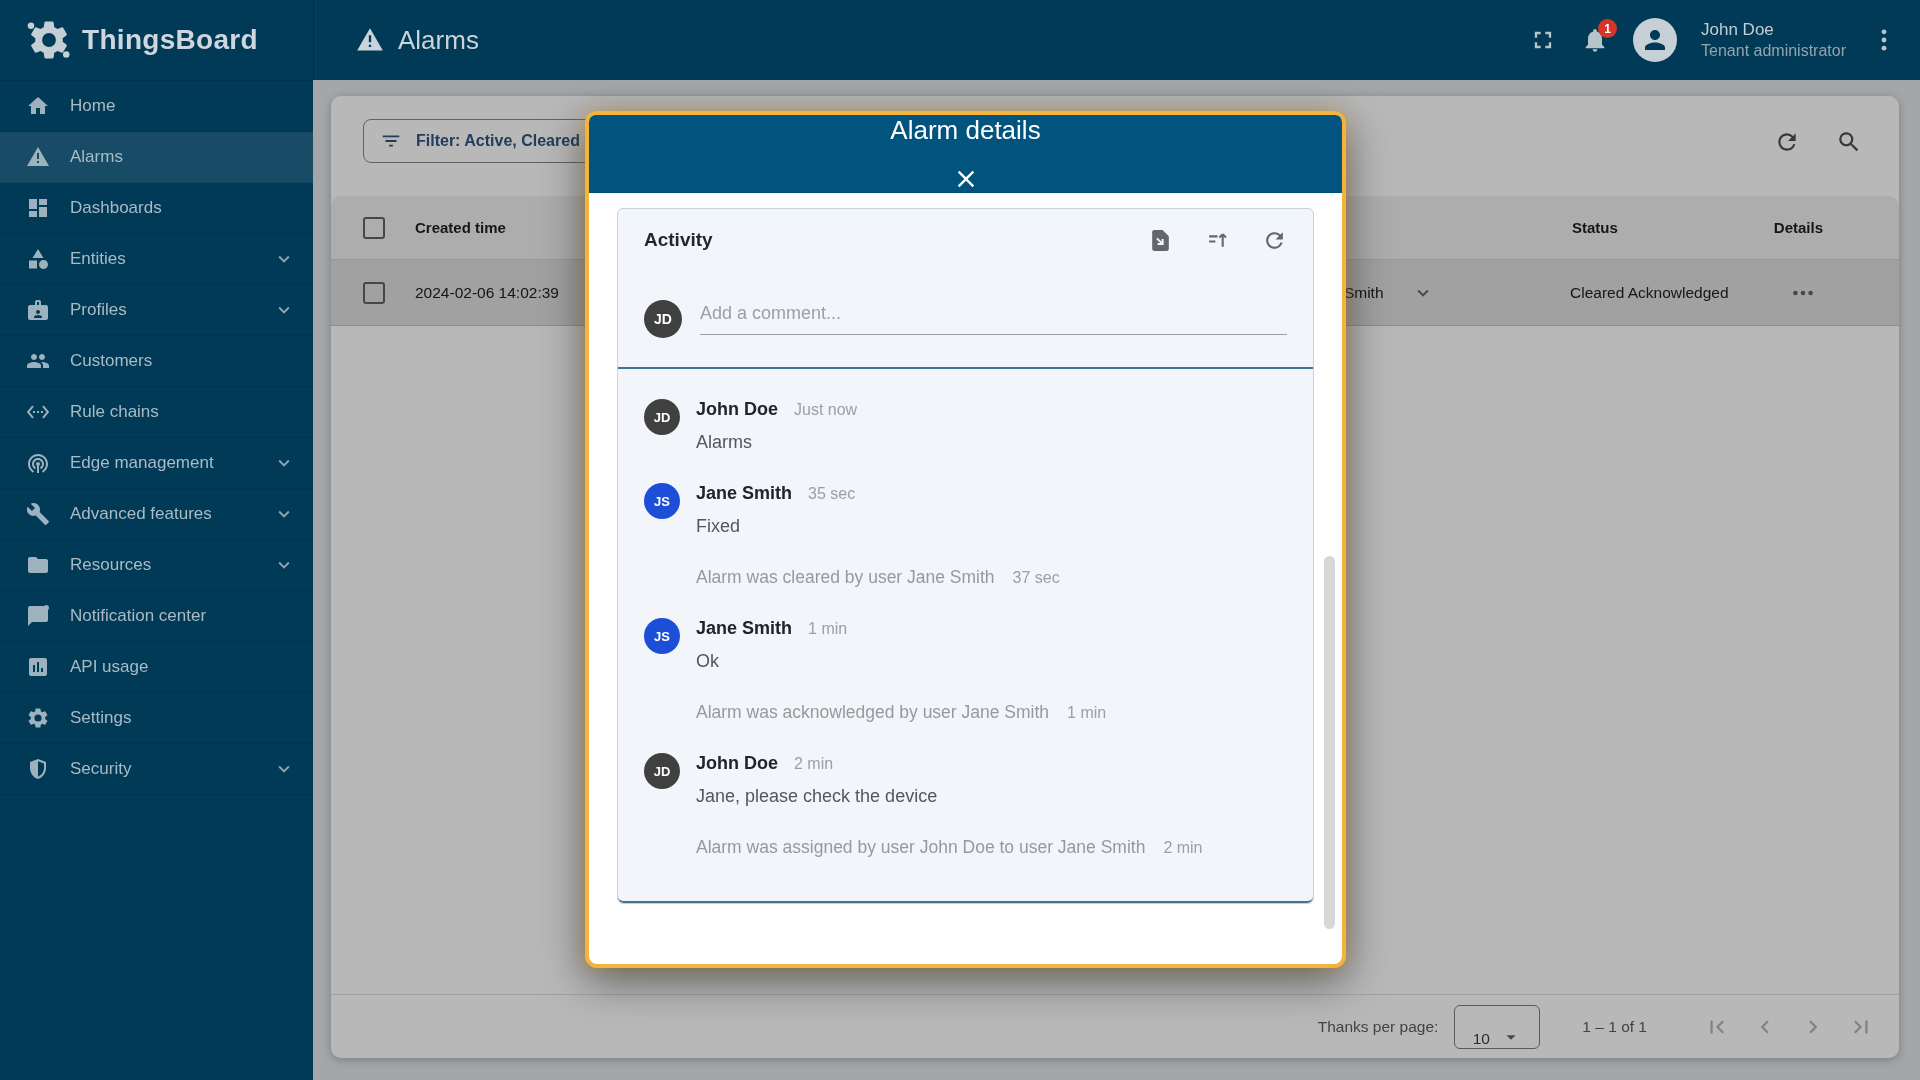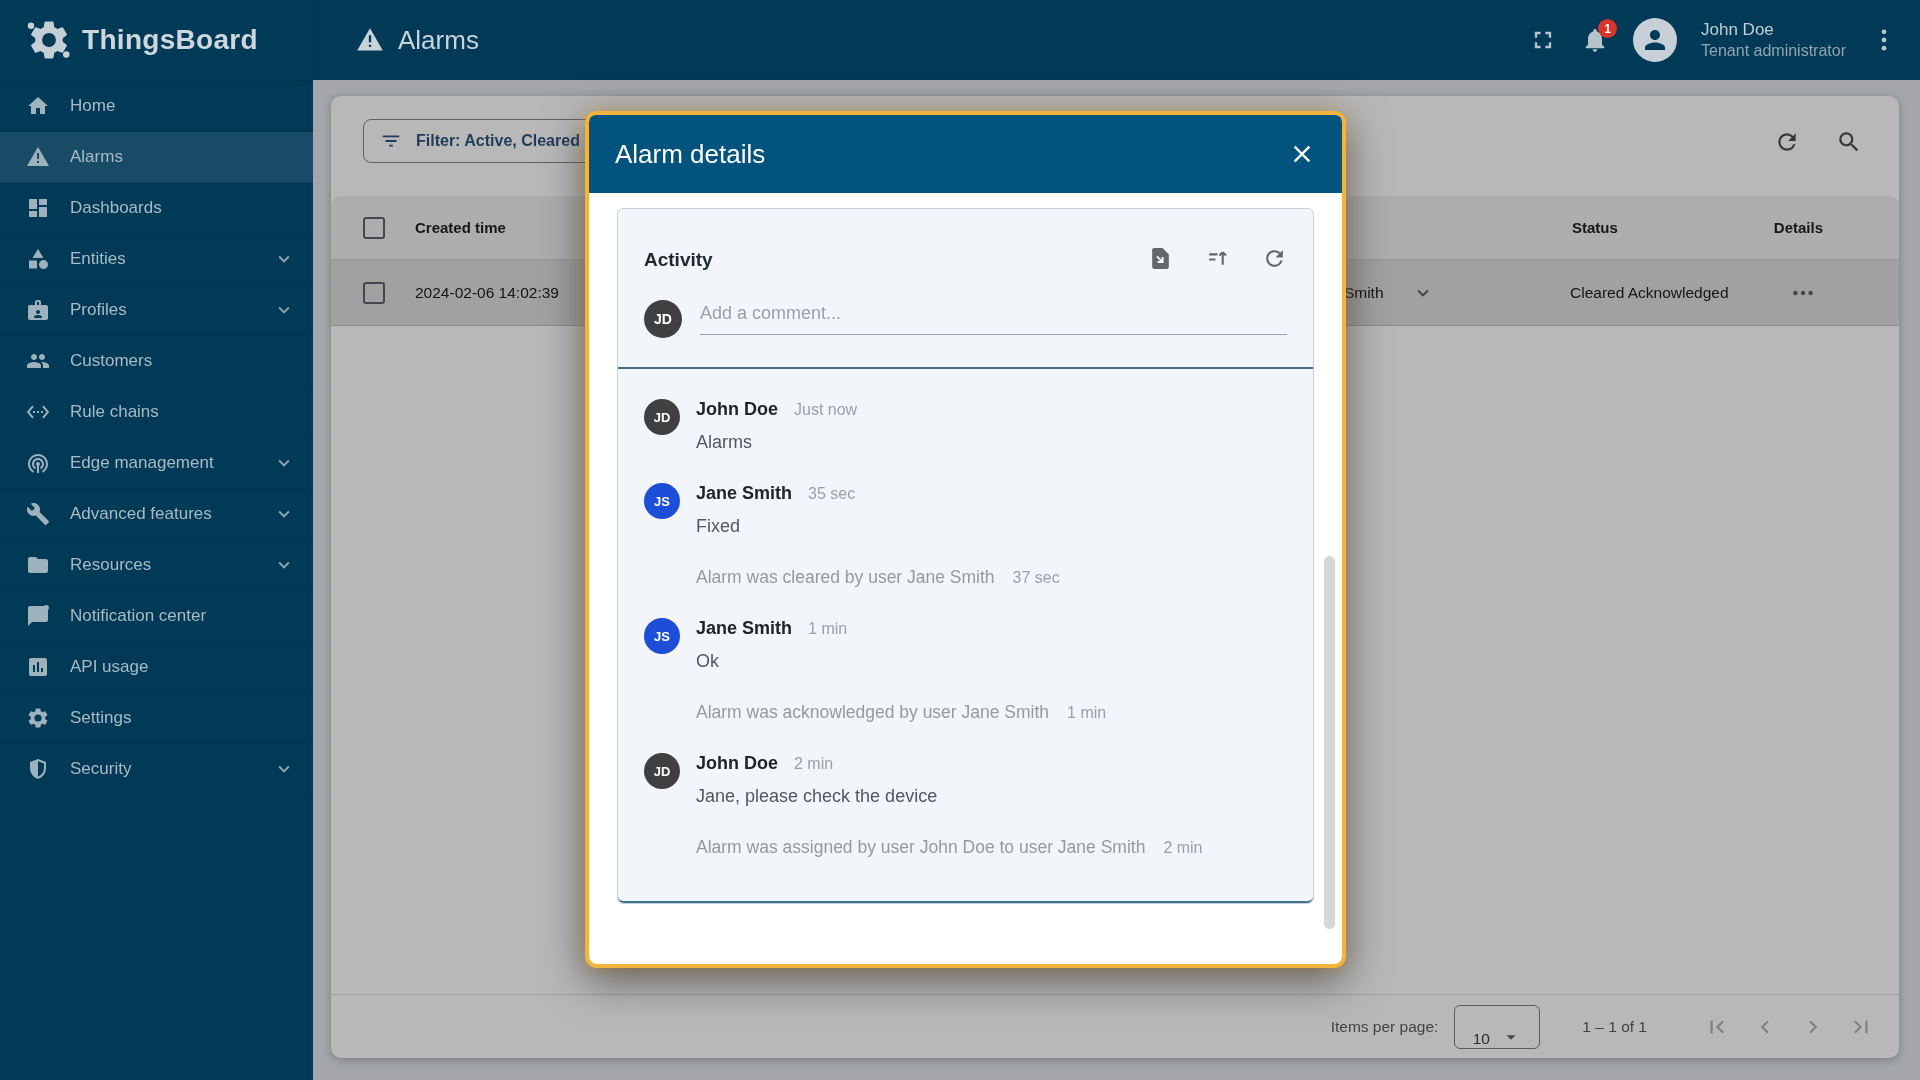--- a/index.html
+++ b/index.html
@@ -61,27 +61,27 @@
   .pp-select svg { width:22px; height:22px; fill:#5f6368; }
   .pp-range { margin-right:46px; }
   .pg-btn { width:48px; height:48px; display:flex; align-items:center; justify-content:center; }
   .pg-btn svg { width:26px; height:26px; fill:#b0b3b6; }
 
   
   .backdrop { position:absolute; left:313px; top:80px; right:0; bottom:0; background:rgba(0,0,0,0.28); z-index:50; }
 
   
   .modal { position:absolute; left:585px; top:111px; width:761px; height:857px; background:#ffffff; border:4px solid #f2b43c; border-radius:12px; z-index:100; box-shadow:0 12px 44px rgba(0,0,0,0.5), 0 0 14px rgba(242,180,60,0.55); }
-  .modal-header { height:78px; background:#02537d; border-radius:7px 7px 0 0; display:flex; align-items:center; padding:0 26px; }
+  .modal-header { height:78px; background:#02537d; border-radius:7px 7px 0 0; display:flex; align-items:center; padding:0 26px;flex-direction:column; }
   .modal-title { color:#ffffff; font-size:26px; font-weight:500; flex:1; }
   .modal-close svg { width:28px; height:28px; fill:#ffffff; cursor:pointer; }
   .modal-body { position:absolute; left:0; right:0; top:78px; bottom:0; }
 
   .panel { position:absolute; left:28px; right:28px; top:15px; bottom:60px; background:#f2f5f9; border:1px solid #c7d2df; border-radius:6px; }
-  .panel-head { height:62px; display:flex; align-items:flex-end; padding:0 26px; }
+  .panel-head { height:62px; display:flex; align-items:center; padding:0 26px; }
   .panel-title { font-size:19px; font-weight:700; color:#1f2733; flex:1; }
   .panel-icons { display:flex; align-items:center; gap:32px; }
   .panel-icons svg { width:25px; height:25px; fill:#63676b; cursor:pointer; }
   .composer { height:96px; display:flex; align-items:center; padding:0 26px; }
   .c-avatar { width:38px; height:38px; border-radius:50%; color:#fff; font-size:14px; font-weight:700; display:flex; align-items:center; justify-content:center; flex:none; }
   .av-jd { background:#404040; } .av-js { background:#1d4ed8; }
   .composer .field { flex:1; margin-left:18px; border-bottom:1px solid #9aa0a6; padding-bottom:10px; }
   .composer input { width:100%; border:none; outline:none; background:transparent; font-size:18px; color:#53575e; font-family:"Liberation Sans", sans-serif; }
   .composer input::placeholder { color:#9aa0a6; }
 
@@ -348,21 +348,21 @@
       <span class="ccell dots" style="right:83px;">
           <svg viewBox="0 0 24 24">
             <circle cx="5" cy="12" r="2.1"></circle>
             <circle cx="12" cy="12" r="2.1"></circle>
             <circle cx="19" cy="12" r="2.1"></circle>
           </svg>
         </span>
     </div>
 
     <div class="pager">
-      <span class="pp-label">Items per page:</span>
+      <span class="pp-label">Thanks per page:</span>
       <span class="pp-select">
         <span>10</span>
         <svg viewBox="0 0 24 24">
             <path d="M7 10l5 5 5-5z"></path>
           </svg>
       </span>
       <span class="pp-range">1 – 1 of 1</span>
       <span class="pg-btn">
           <svg viewBox="0 0 24 24">
             <path d="M18.41 16.59L13.82 12l4.59-4.59L17 6l-6 6 6 6 1.41-1.41zM6 6h2v12H6V6z"></path>

